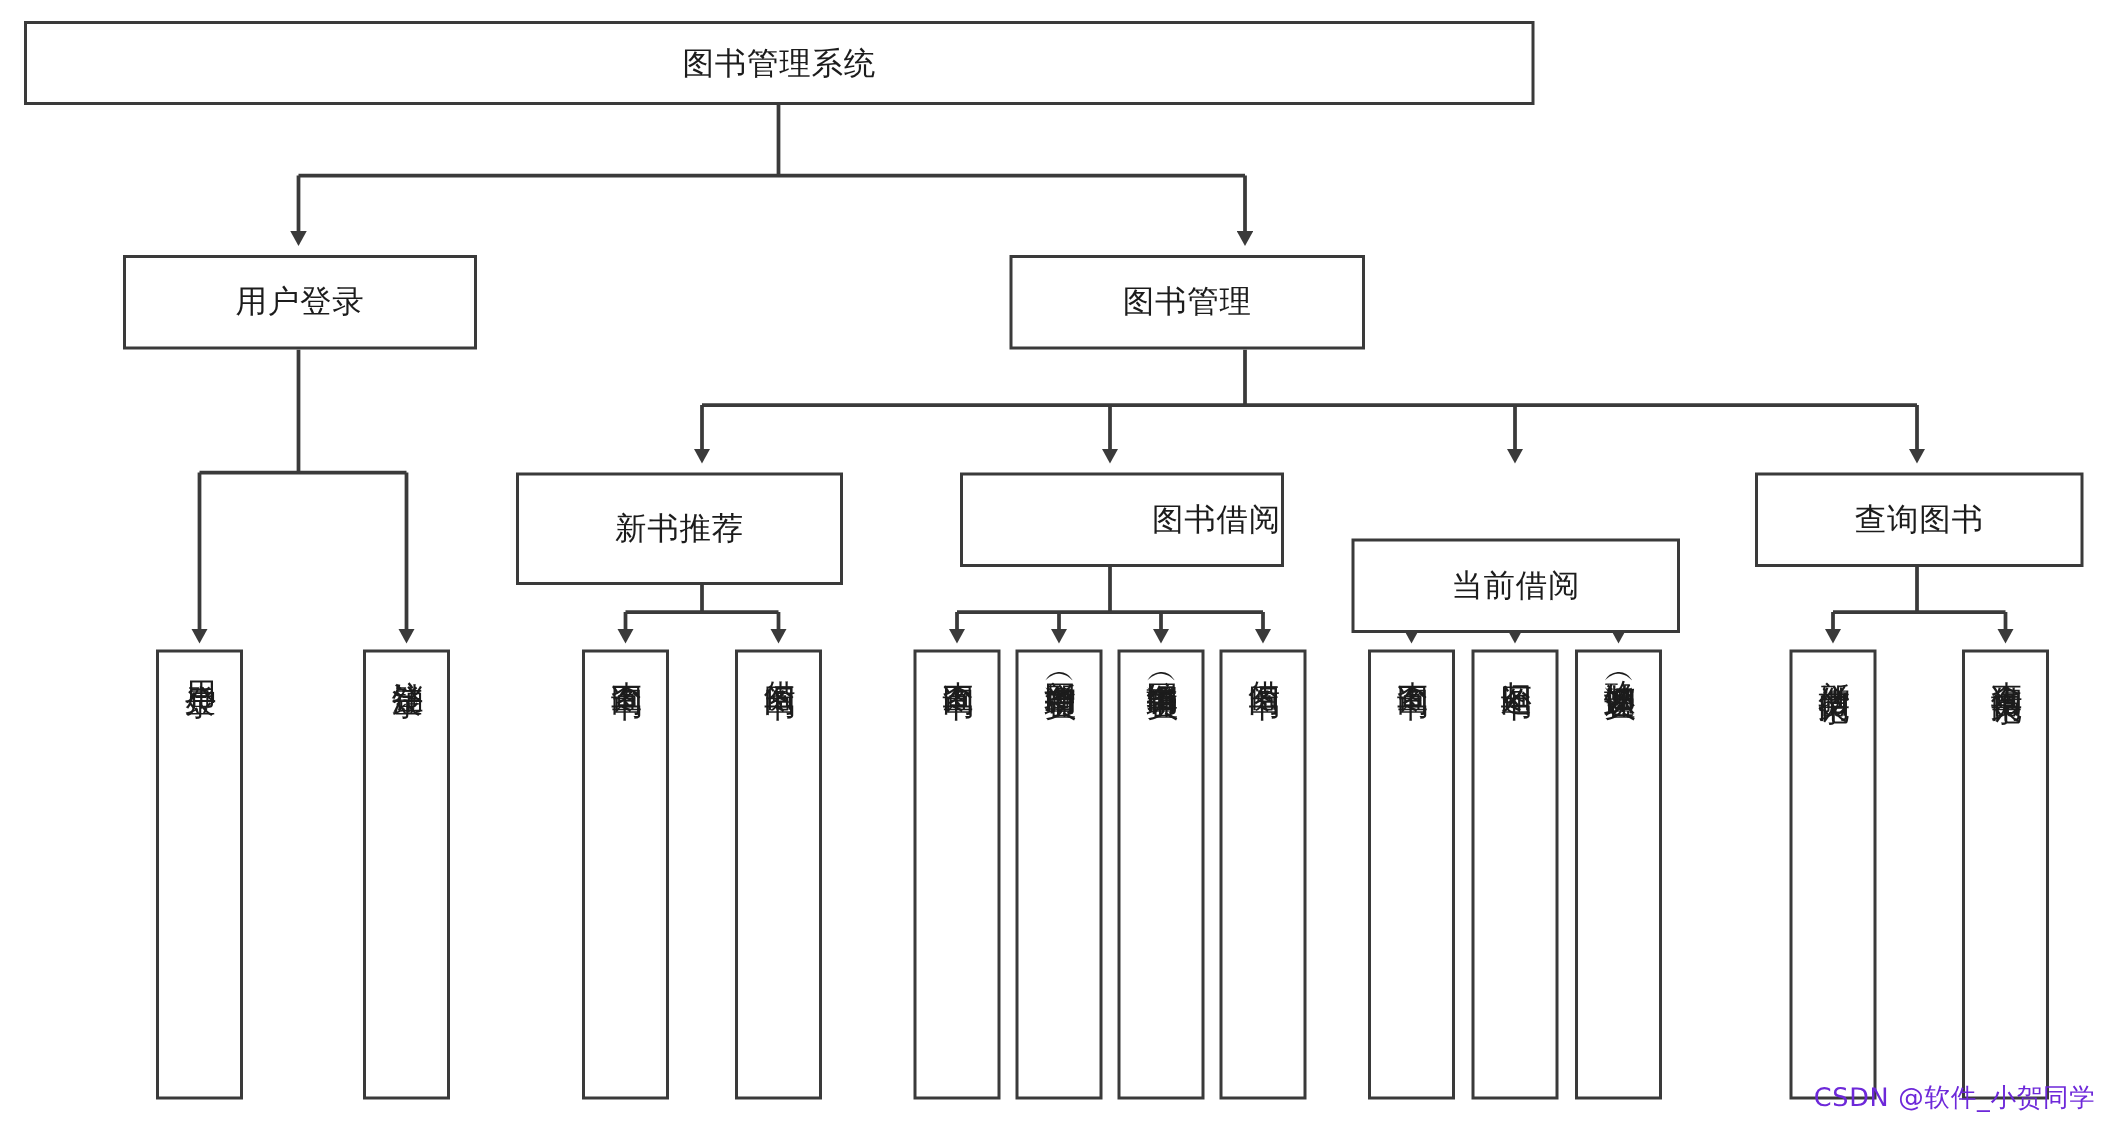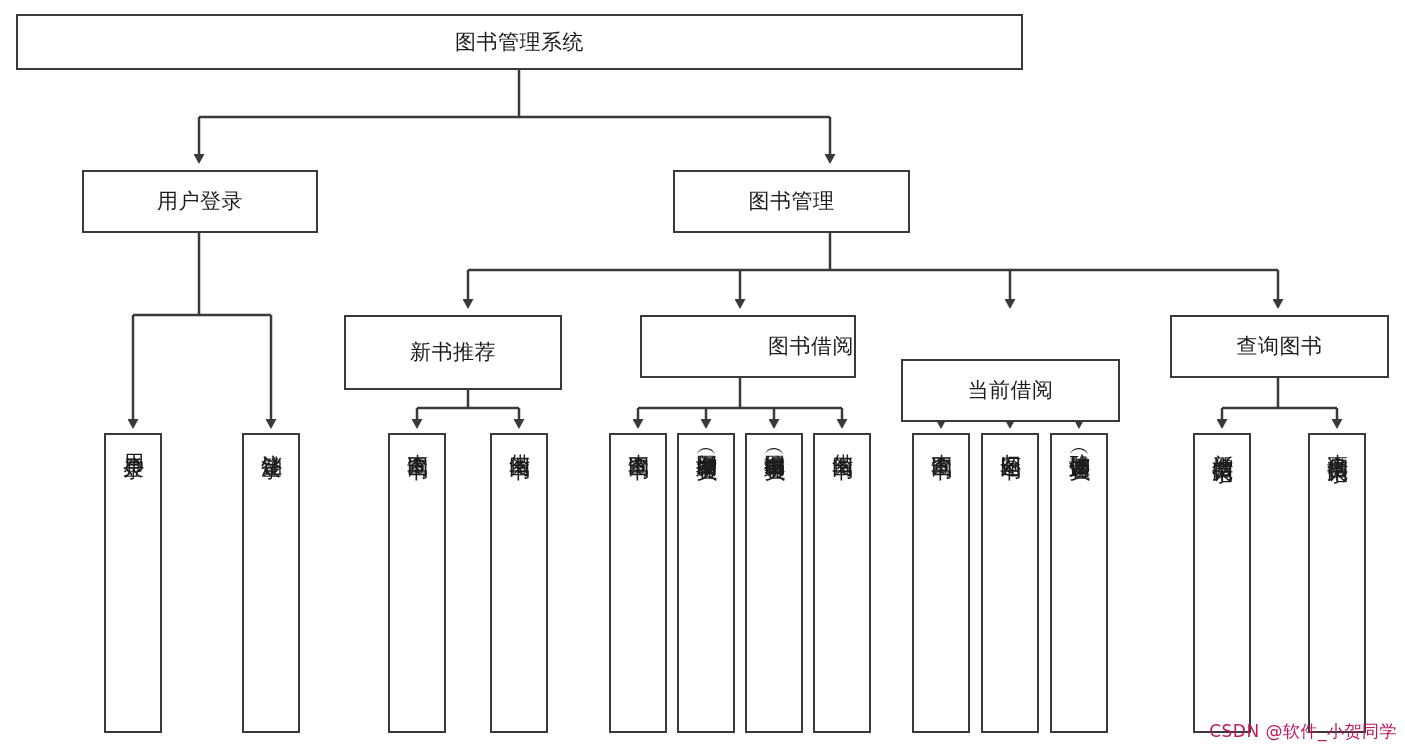--- a/index.html
+++ b/index.html
@@ -61,21 +61,21 @@
     margin: 0 auto;
   }
   .node.vertical.tall .node-label {
     letter-spacing: 1px;
   }
   #watermark {
     position: absolute;
     right: 8px;
     bottom: 4px;
     font-size: 17px;
-    color: #be185d;
+    color: #6d28d9;
     white-space: nowrap;
     letter-spacing: 0.5px;
   }
 </style>
 </head>
 <body>
 
 <div id="diagram-root">
 
   <svg id="edge-layer" viewBox="0 0 1405 747" xmlns="http://www.w3.org/2000/svg">

